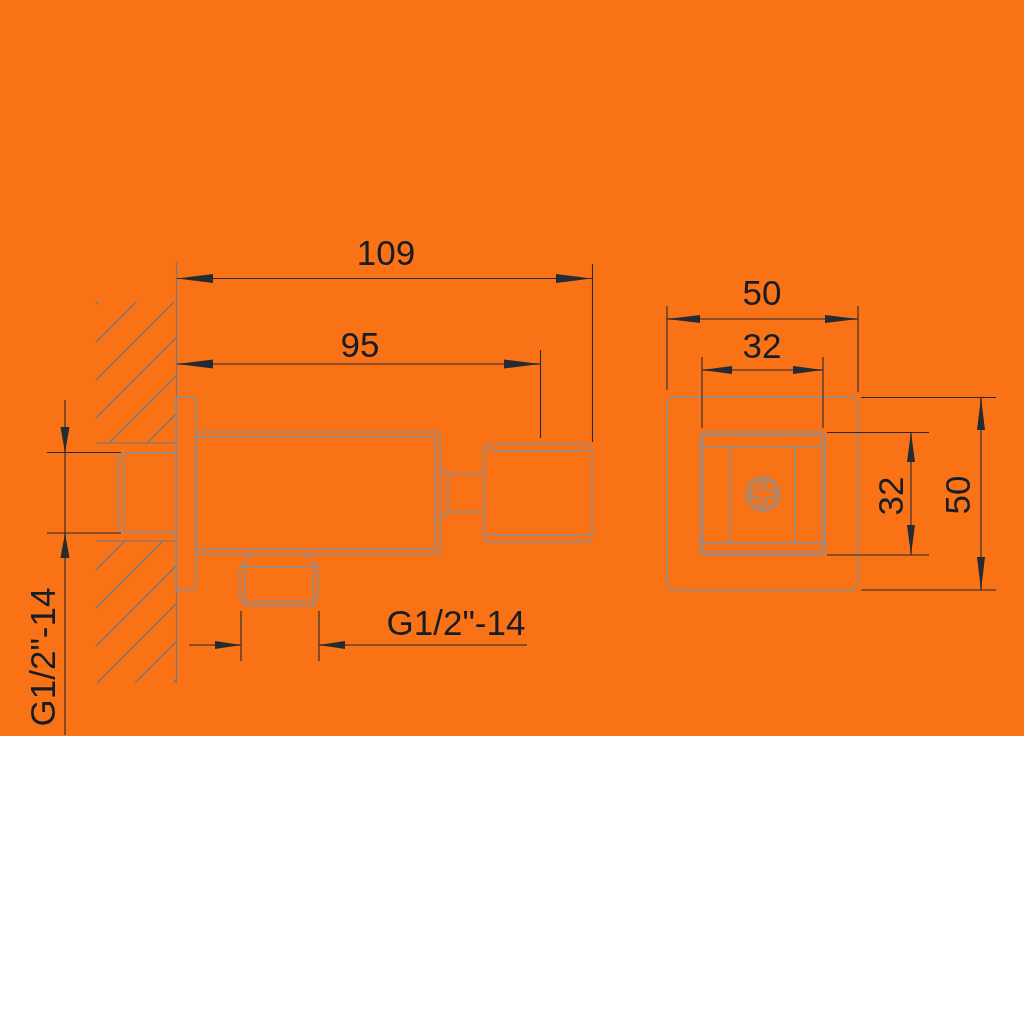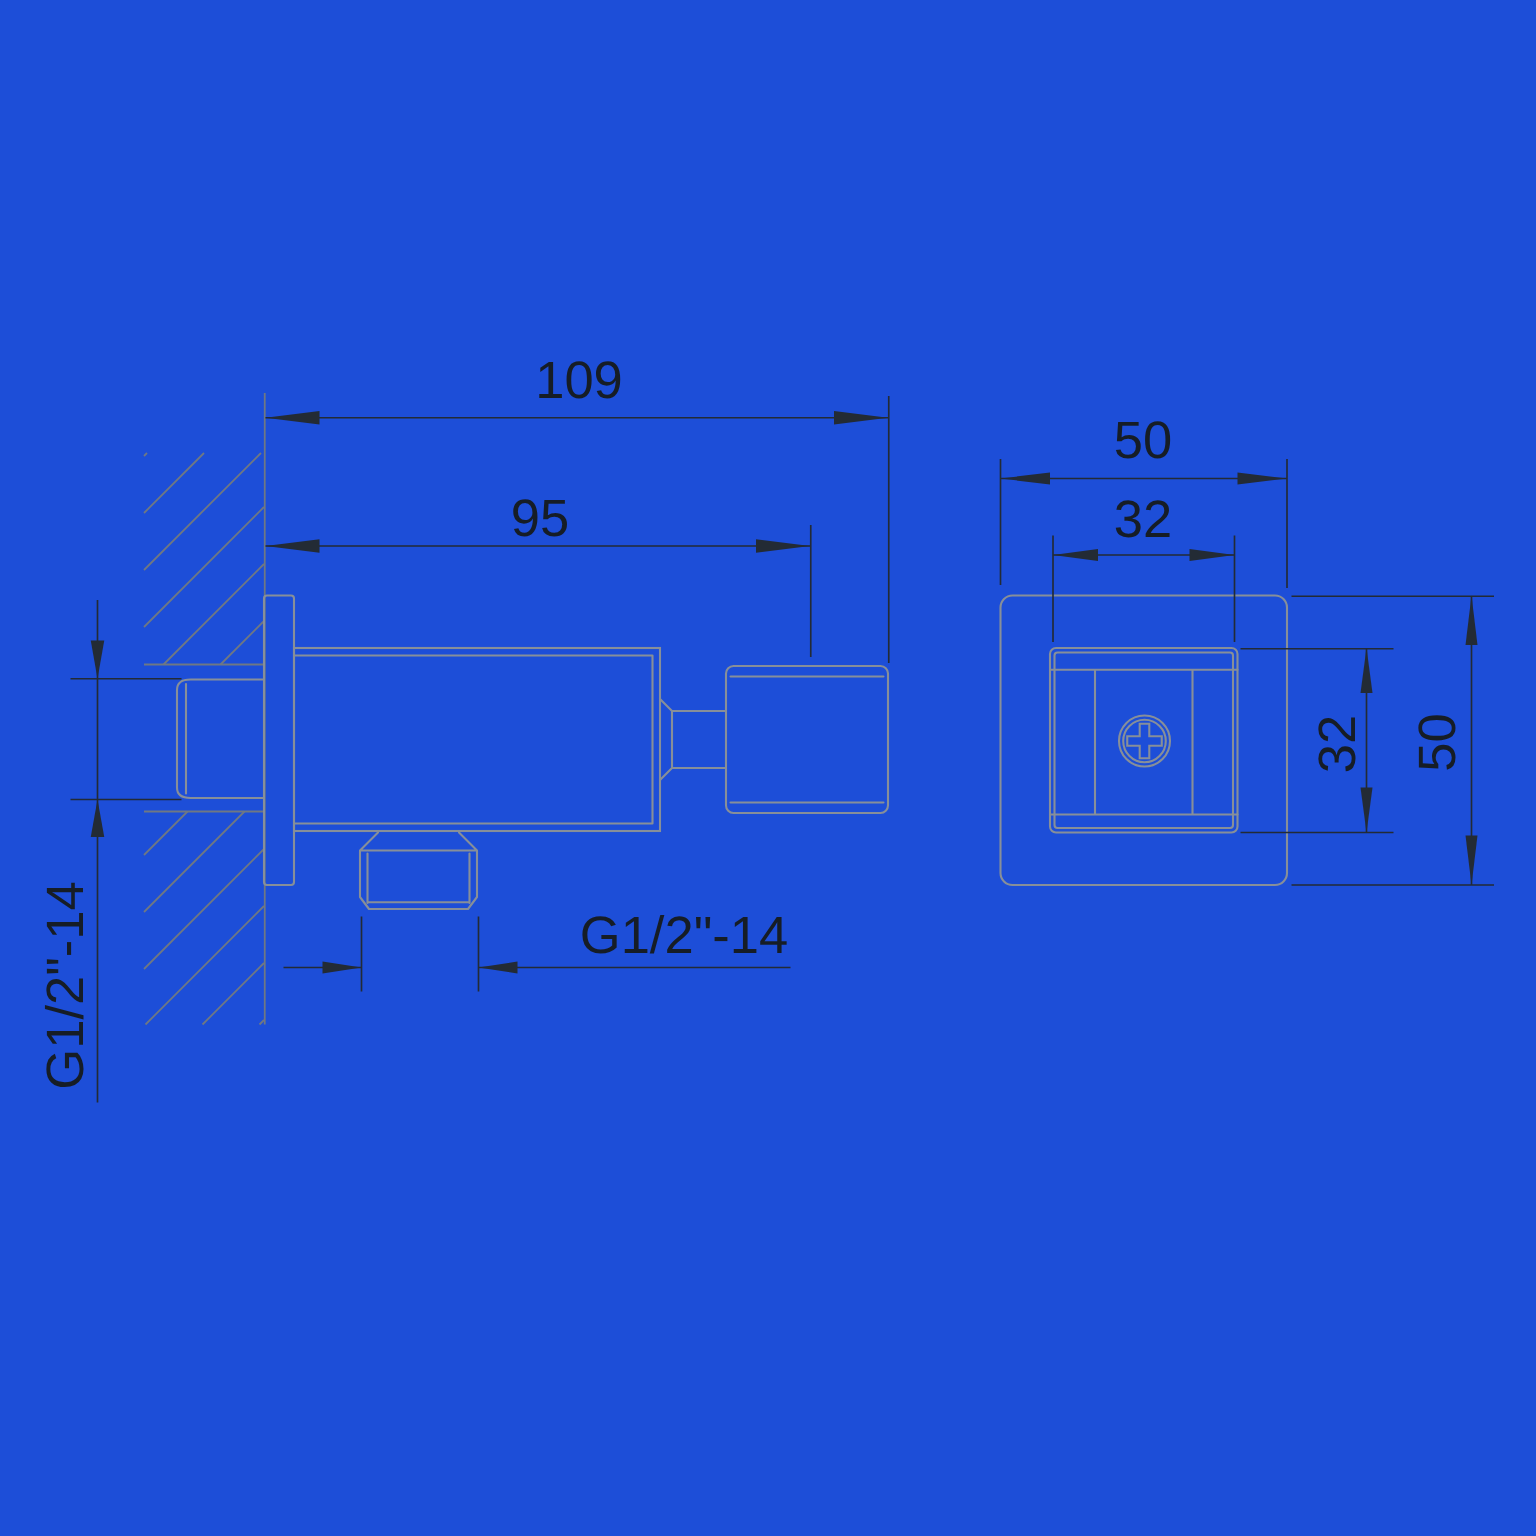--- a/index.html
+++ b/index.html
@@ -1,16 +1,16 @@
 <!DOCTYPE html>
 <html><head>
 <meta charset="utf-8">
 <style>
   html,body{margin:0;padding:0;background:#ffffff;}
-  .stage{width:1024px;height:1024px;position:relative;background:#1d4ed8;overflow:hidden;}
+  .stage{width:1024px;height:736px;position:relative;background:#f97316;overflow:hidden;}
   svg{display:block;}
   .obj{fill:none;stroke-width:1.4;stroke-linecap:round;}
   .hatch{fill:none;stroke-width:1.2;stroke-linecap:butt;}
   .dim{fill:none;stroke-width:1.1;stroke-linecap:butt;}
   .arrow{stroke:none;}
   .dimtxt{font-family:"Liberation Sans",sans-serif;font-size:35px;}
 </style>
 </head>
 <body>
 

